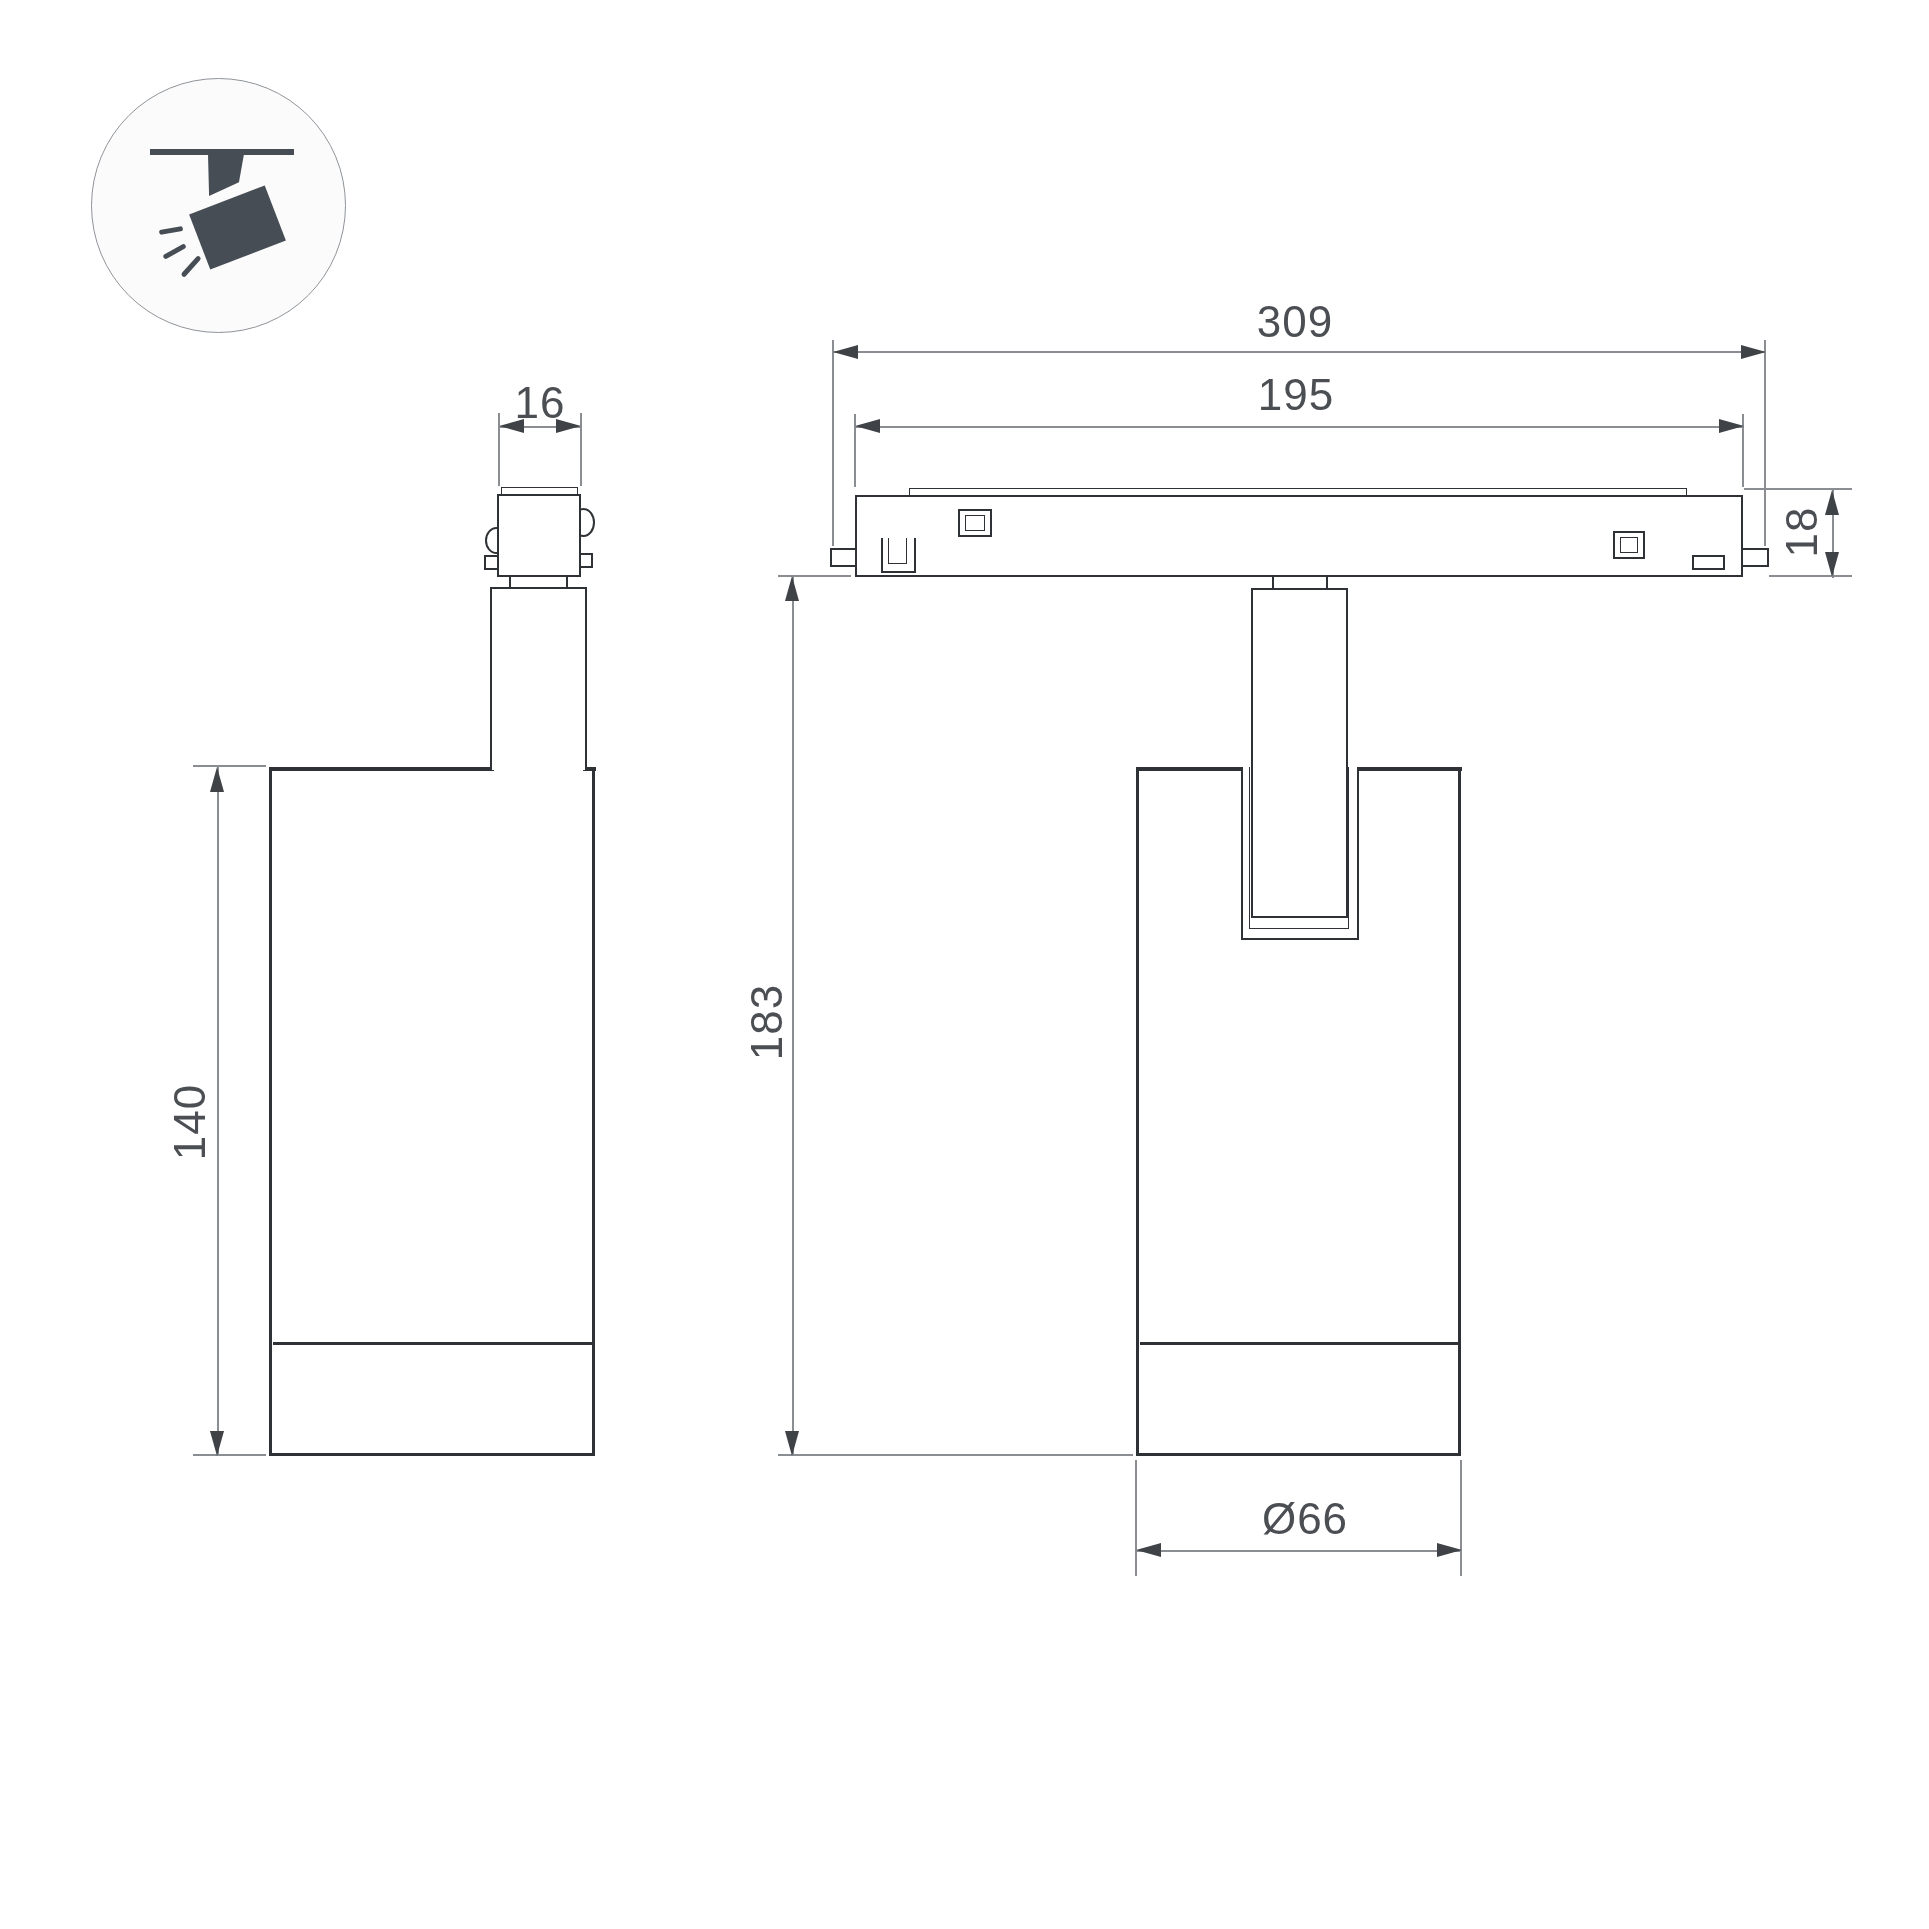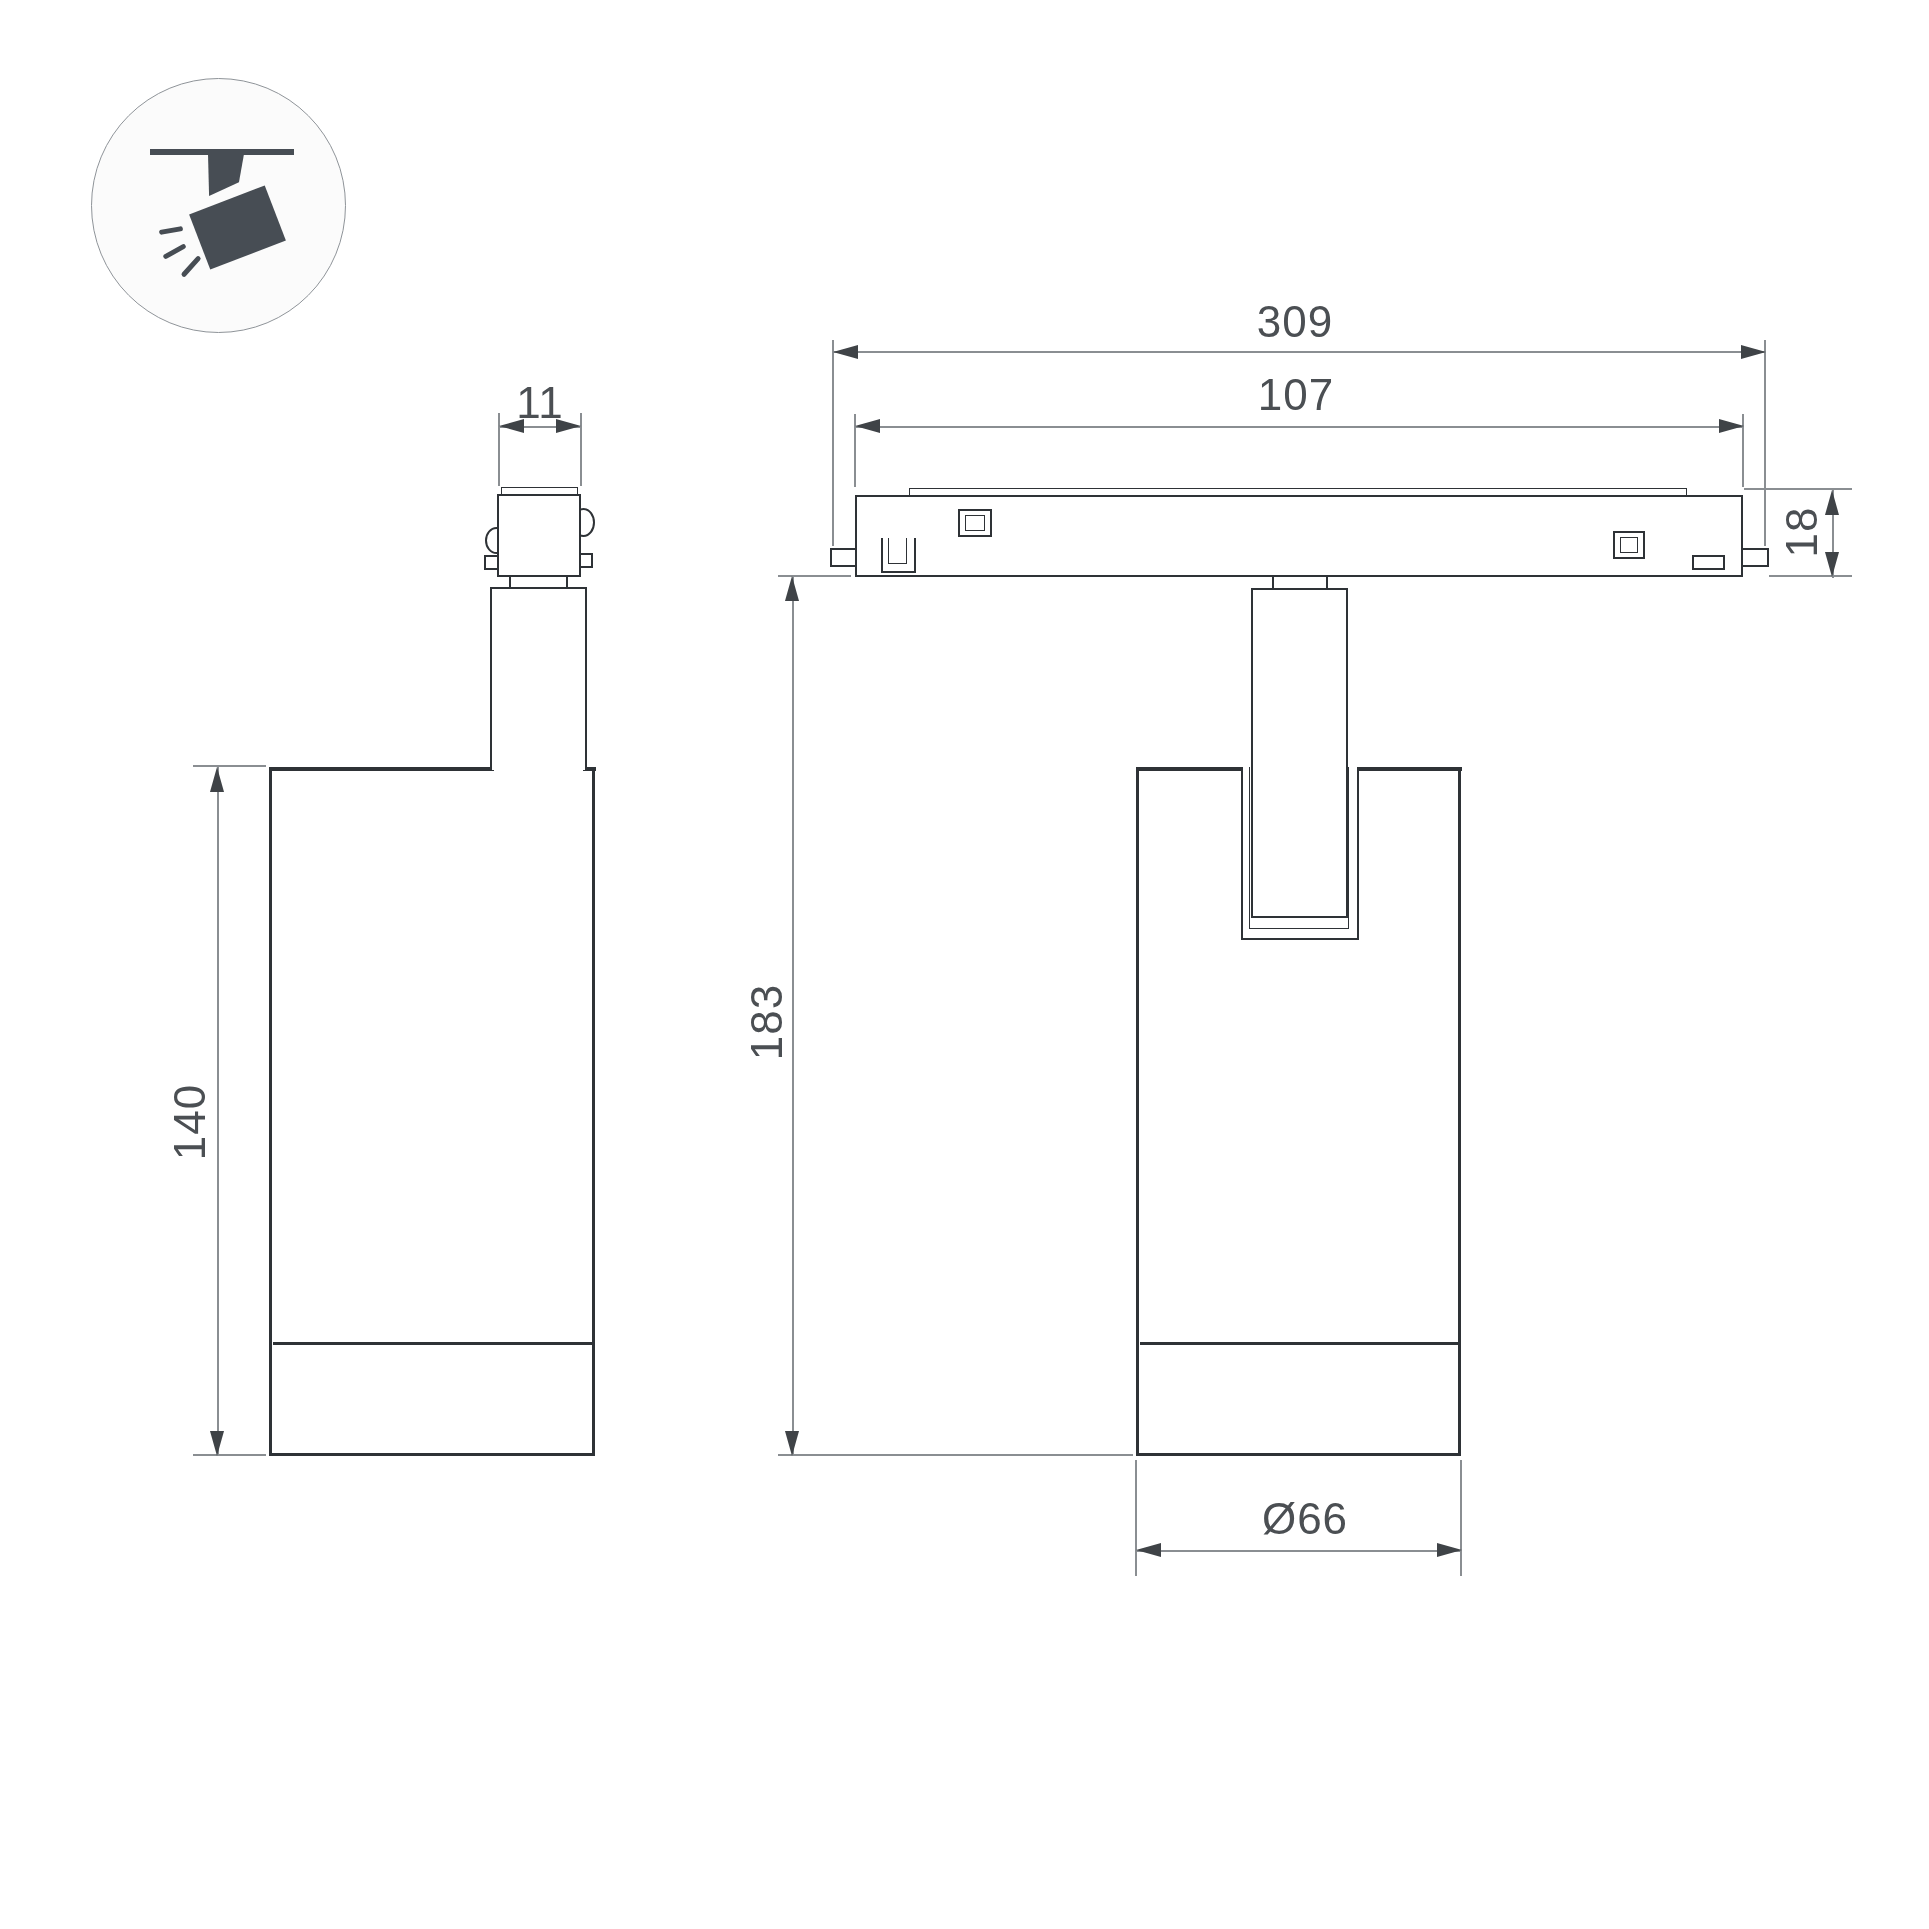--- a/index.html
+++ b/index.html
@@ -56,21 +56,21 @@
   <div class="pl" style="left:583px;top:767px;width:12.6px;height:3.9px;"></div>
   <div class="box" style="left:490px;top:587px;width:97px;height:183px;border-bottom:none;"></div>
   <div class="pl" style="left:273px;top:1342px;width:321px;height:2.9px;"></div>
 
   <div>
     <div class="dl" style="left:498px;top:413px;width:1.9px;height:73px;"></div>
     <div class="dl" style="left:580px;top:413px;width:1.9px;height:73px;"></div>
     <div class="dl" style="left:499px;top:426px;width:82px;height:1.9px;"></div>
     <div class="arr arr-l" style="left:499px;top:419px;"></div>
     <div class="arr arr-r" style="left:556px;top:419px;"></div>
-    <div class="lbl" style="left:540px;top:403px;">11</div>
+    <div class="lbl" style="left:540px;top:403px;">16</div>
   </div>
 
   <div>
     <div class="dl" style="left:193px;top:765px;width:73px;height:1.9px;"></div>
     <div class="dl" style="left:193px;top:1454px;width:73px;height:1.9px;"></div>
     <div class="dl" style="left:217px;top:767px;width:1.9px;height:689px;"></div>
     <div class="arr arr-u" style="left:210px;top:767px;"></div>
     <div class="arr arr-d" style="left:210px;top:1431px;"></div>
     <div class="lbl rot" style="left:190px;top:1122px;">140</div>
   </div>
@@ -106,21 +106,21 @@
     <div class="arr arr-r" style="left:1741px;top:345px;"></div>
     <div class="lbl" style="left:1295px;top:322px;">309</div>
   </div>
 
   <div>
     <div class="dl" style="left:854px;top:414px;width:1.9px;height:73px;"></div>
     <div class="dl" style="left:1742px;top:414px;width:1.9px;height:73px;"></div>
     <div class="dl" style="left:855px;top:426px;width:888px;height:1.9px;"></div>
     <div class="arr arr-l" style="left:855px;top:419px;"></div>
     <div class="arr arr-r" style="left:1719px;top:419px;"></div>
-    <div class="lbl" style="left:1296px;top:395px;">107</div>
+    <div class="lbl" style="left:1296px;top:395px;">195</div>
   </div>
 
   <div>
     <div class="dl" style="left:1744px;top:488px;width:108px;height:1.9px;"></div>
     <div class="dl" style="left:1769px;top:575px;width:83px;height:1.9px;"></div>
     <div class="dl" style="left:1832px;top:490px;width:1.9px;height:88px;"></div>
     <div class="arr arr-u" style="left:1825px;top:490px;"></div>
     <div class="arr arr-d" style="left:1825px;top:552px;"></div>
     <div class="lbl rot" style="left:1802px;top:532px;">18</div>
   </div>

